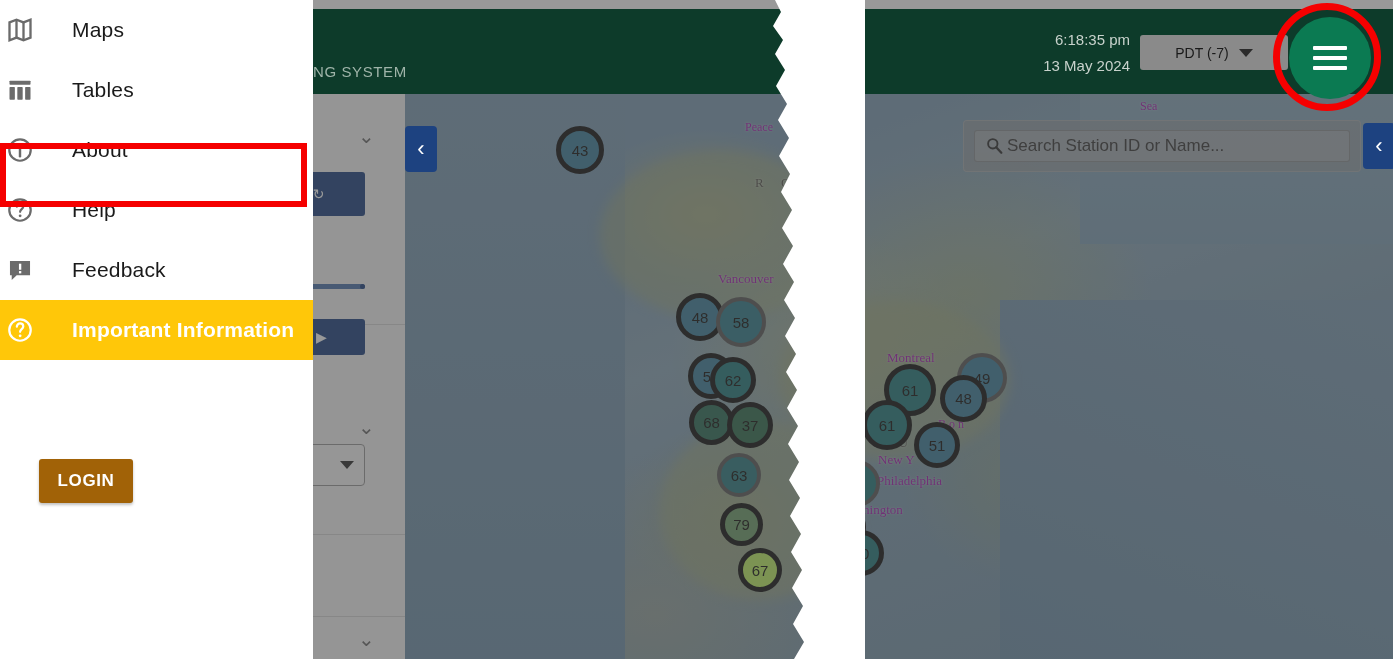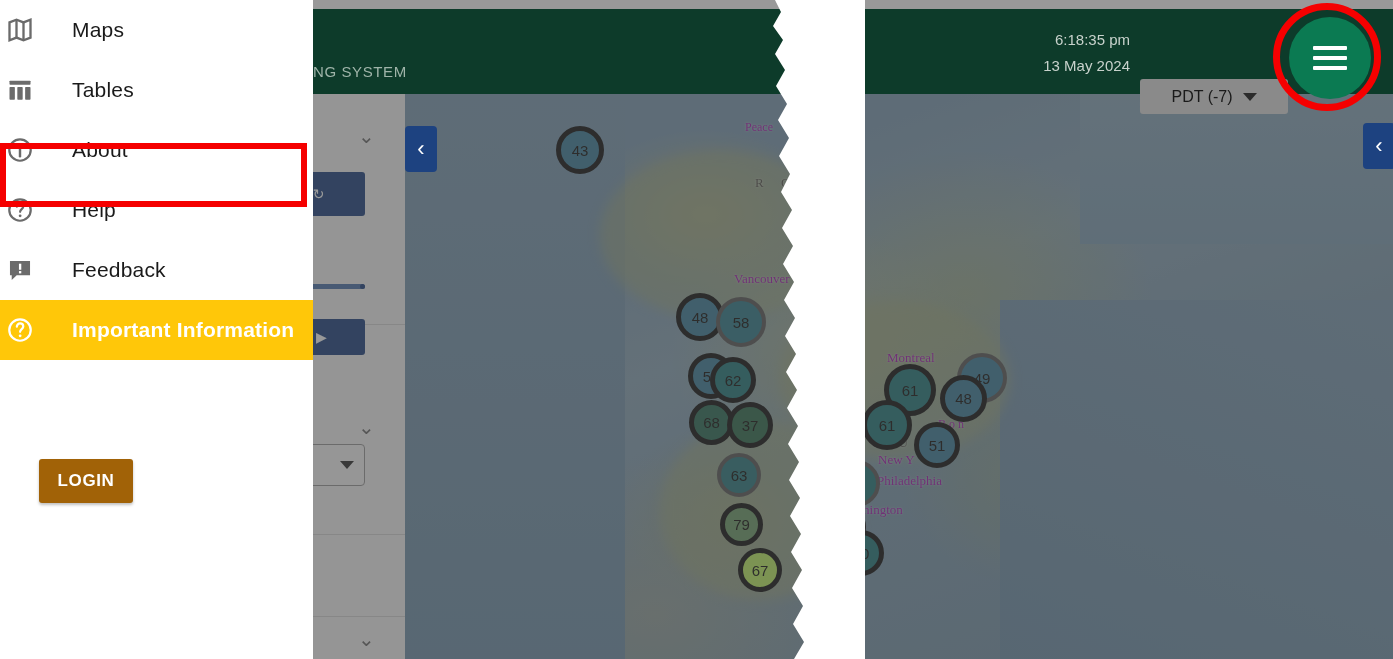--- a/index.html
+++ b/index.html
@@ -120,26 +120,25 @@
     line-height: 26px;
   }
   .tz-select {
     position: absolute;
     right: 105px; top: 26px;
     width: 148px; height: 35px;
     background: #8a8a8a;
     border: none;
     border-radius: 3px;
     color: #1a1a1a;
-    font-size: 16px;
+    font-size: 14px;
     display: flex;
     align-items: center;
     justify-content: center;
     gap: 10px;
-    margin-top: 44px;
   }
   .caret-down {
     width: 0; height: 0;
     border-left: 7px solid transparent;
     border-right: 7px solid transparent;
     border-top: 8px solid #2b2b2b;
   }
   .hamburger-btn {
     position: absolute;
     right: 22px; top: 8px;
@@ -359,21 +358,21 @@
     <div class="water-top-right"></div>
     <div class="water-right"></div>
 
     <div class="coast-blob" style="left:600px; top:150px; width:240px; height:170px;"></div>
     <div class="coast-blob" style="left:780px; top:300px; width:230px; height:160px;"></div>
     <div class="coast-blob" style="left:660px; top:420px; width:200px; height:180px;"></div>
 
     <div id="map-labels">
         <div class="map-label" style="left: 745px; top: 120px;">Peace</div>
         <div class="map-label sparse" style="left: 755px; top: 175px;">R O C</div>
-        <div class="map-label big" style="left: 718px; top: 271px; margin-left: 16px;">Vancouver</div>
+        <div class="map-label big" style="left: 718px; top: 271px;">Vancouver</div>
         <div class="map-label" style="left: 1140px; top: 99px;">Sea</div>
         <div class="map-label big" style="left: 828px; top: 352px;">ttawa</div>
         <div class="map-label big" style="left: 887px; top: 350px;">Montreal</div>
         <div class="map-label big" style="left: 830px; top: 389px;">onto</div>
         <div class="map-label" style="left: 938px; top: 417px;">B o n</div>
         <div class="map-label sparse" style="left: 843px; top: 435px;">M O U</div>
         <div class="map-label big" style="left: 878px; top: 452px;">New Y</div>
         <div class="map-label big" style="left: 877px; top: 473px;">Philadelphia</div>
         <div class="map-label big" style="left: 858px; top: 502px;">shington</div>
       </div>
@@ -478,20 +477,27 @@
     </div>
 
     <button class="hamburger-btn">
       <span></span>
       <span></span>
       <span></span>
     </button>
     <div class="annot-circle"></div>
   </div>
 
+  <div class="search-wrap">
+    <svg class="search-icon" viewBox="0 0 20 20">
+      <circle cx="8" cy="8" r="5.5" fill="none" stroke="#3a3a3a" stroke-width="2.2"></circle>
+      <line x1="12" y1="12" x2="18" y2="18.5" stroke="#3a3a3a" stroke-width="2.6" stroke-linecap="round"></line>
+    </svg>
+    <input class="search-input" type="text" placeholder="Search Station ID or Name..." style="">
+  </div>
 
   <button class="collapse-btn collapse-left">‹</button>
   <button class="collapse-btn collapse-right">‹</button>
 
   <div class="drawer">
     <div id="drawer-items">
         <div class="menu-item">
           <span class="mi-icon">
             <svg width="28" height="28" viewBox="0 0 24 24" fill="none" stroke="currentColor" stroke-width="2">
         <path d="M3 5.5 L9 3.2 L15 5.5 L21 3.2 V18.5 L15 20.8 L9 18.5 L3 20.8 Z"></path>

